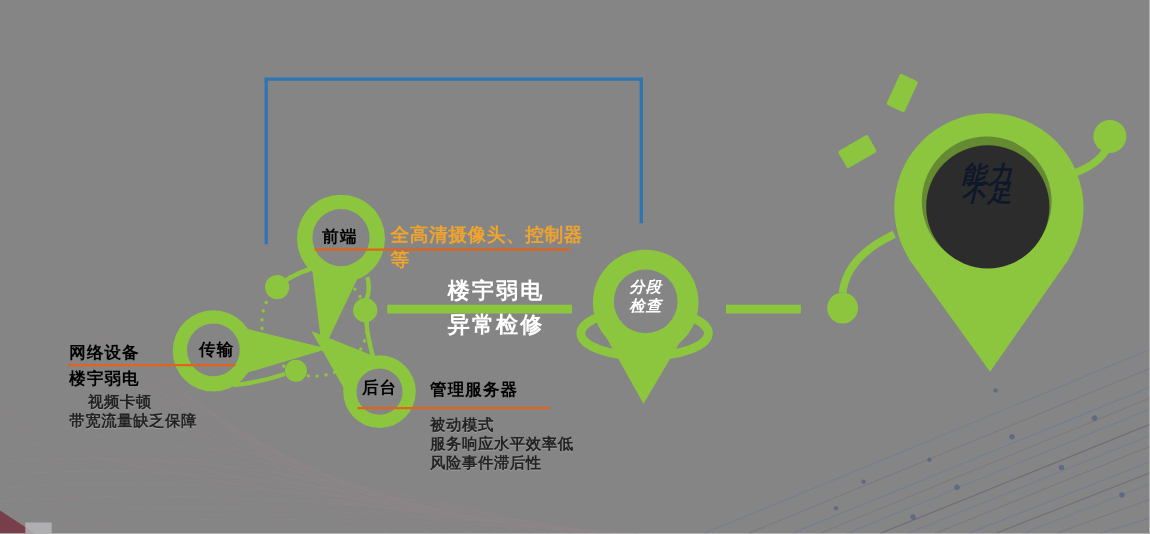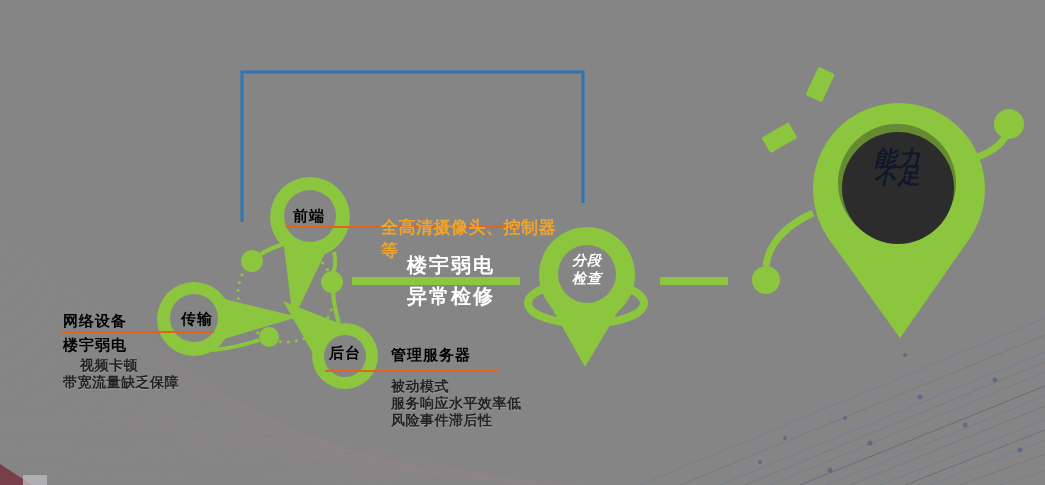--- a/index.html
+++ b/index.html
@@ -151,21 +151,21 @@
 
     <g stroke="#e2641c" stroke-width="2">
       <line x1="286" y1="227" x2="518" y2="227"></line>
       <line x1="62" y1="332" x2="214" y2="332"></line>
       <line x1="325" y1="371" x2="500" y2="371"></line>
     </g>
   </svg>
 
 
   <div class="label orange-label" style="left:293px;top:208px;">前端</div>
-  <div class="label orange-desc" style="left:355px;top:216px;margin-left:26px;">全高清摄像头、控制器等</div>
+  <div class="label orange-desc" style="left:355px;top:202px;">全高清摄像头、控制器等</div>
 
   <div class="label orange-label" style="left:181px;top:311px;">传输</div>
   <div class="label orange-label" style="left:63px;top:313px;">网络设备</div>
   <div class="label orange-label" style="left:63px;top:337px;">楼宇弱电</div>
   <div class="label black-sm" style="left:80px;top:358px;">视频卡顿</div>
   <div class="label black-sm" style="left:63px;top:375px;">带宽流量缺乏保障</div>
 
   <div class="label orange-label" style="left:329px;top:345px;">后台</div>
   <div class="label orange-label" style="left:391px;top:347px;">管理服务器</div>
   <div class="label black-sm" style="left:391px;top:379px;">被动模式</div>

